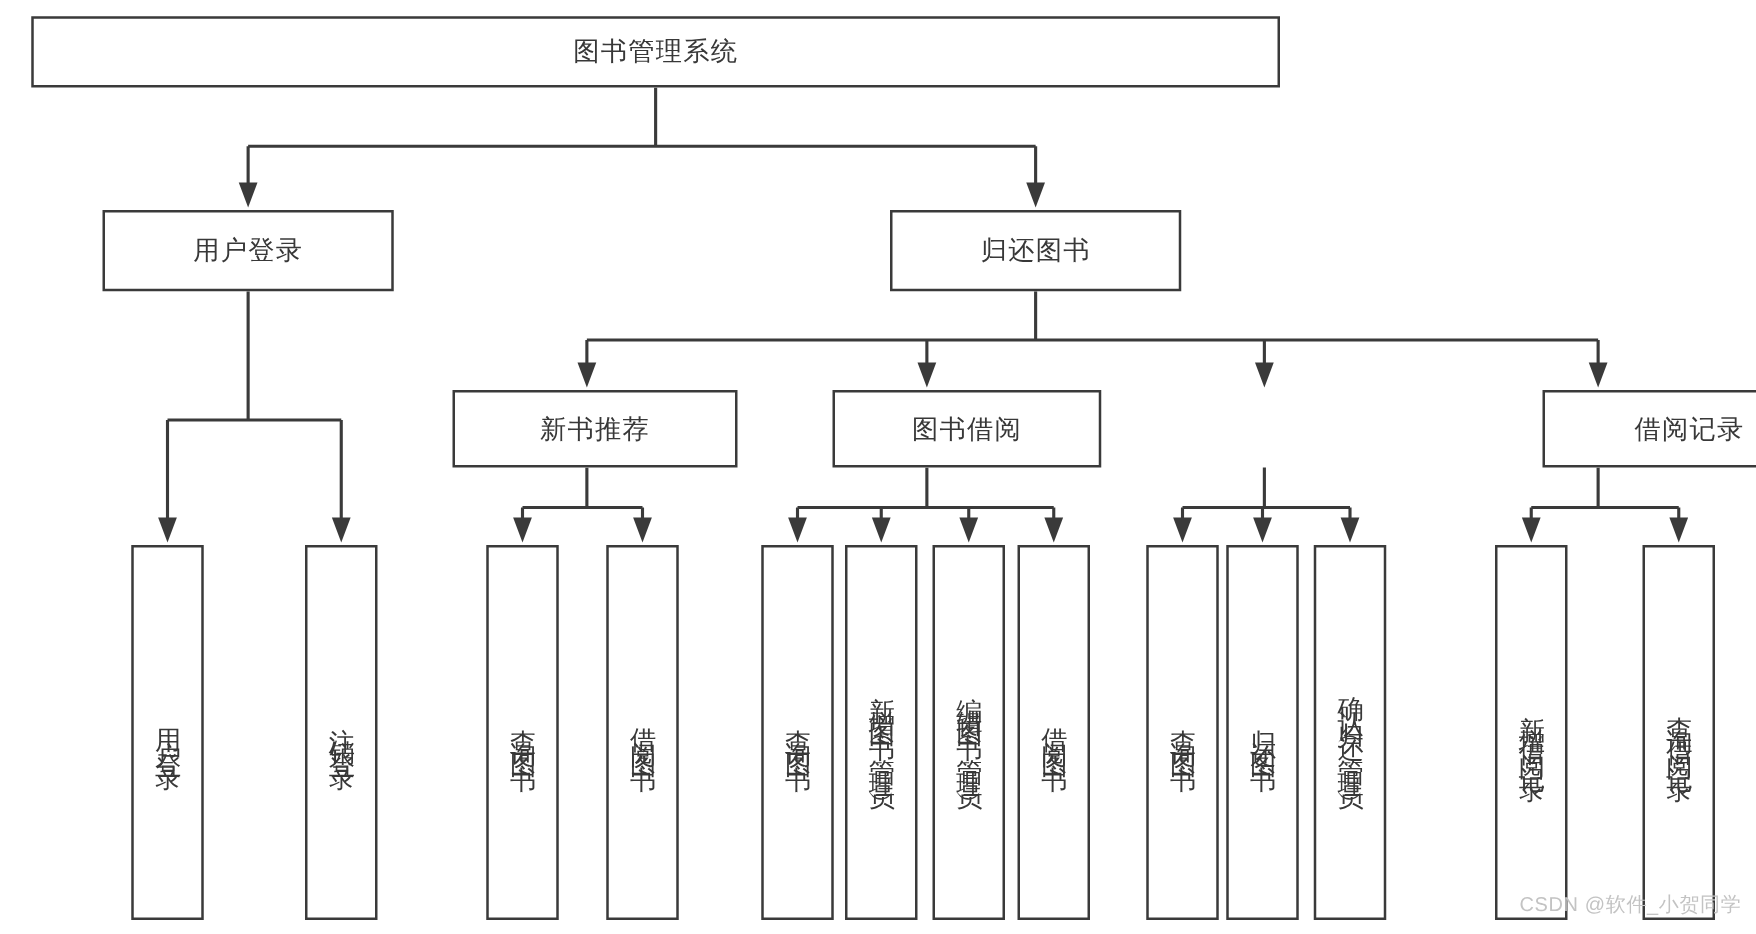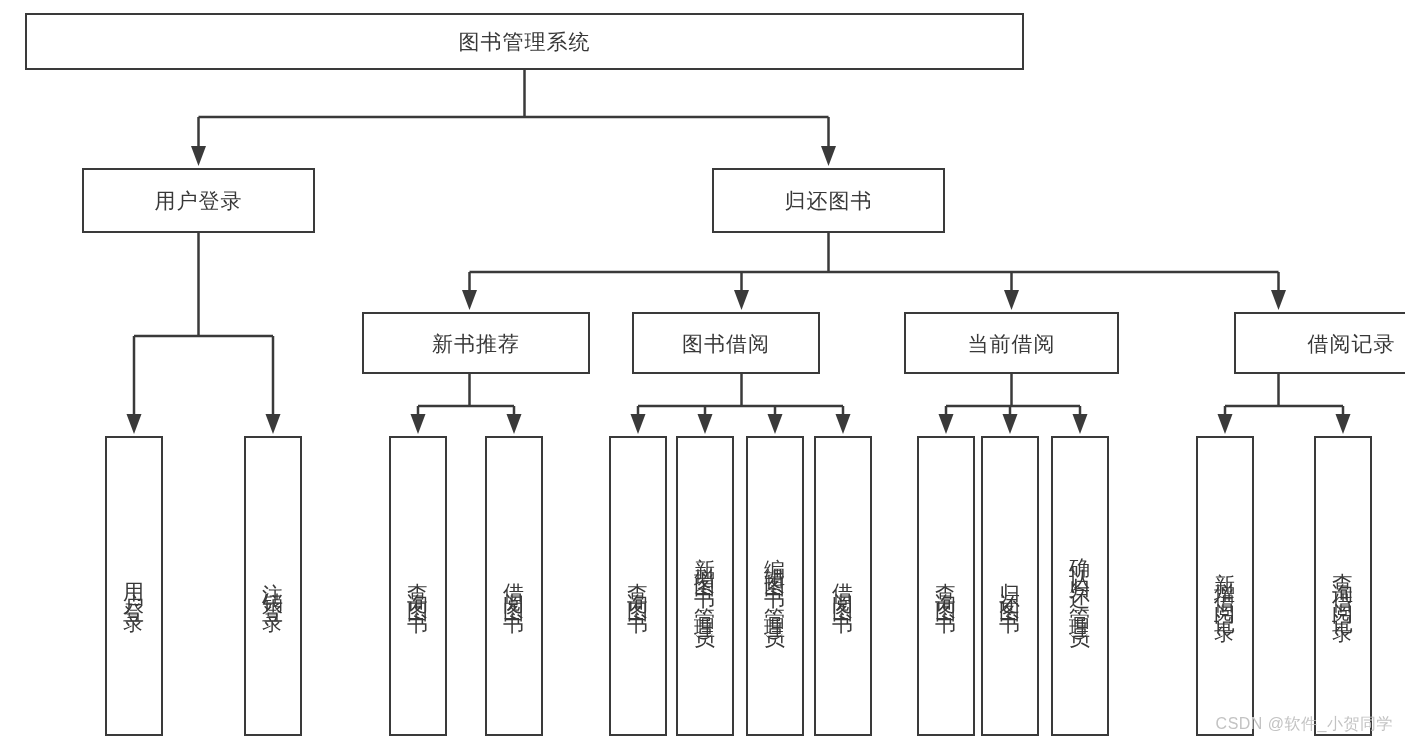--- a/index.html
+++ b/index.html
@@ -147,22 +147,21 @@
       <polygon points="1335.5,414 1350.5,414 1343,434"></polygon>
     </g>
   </svg>
 
   <div class="box h-label" style="left:25px;top:13px;width:999px;height:57px">图书管理系统</div>
 
   <div class="box h-label" style="left:82px;top:168px;width:233px;height:65px">用户登录</div>
   <div class="box h-label" style="left:712px;top:168px;width:233px;height:65px">归还图书</div>
 
   <div class="box h-label" style="left:362px;top:312px;width:228px;height:62px">新书推荐</div>
-  <div class="box h-label" style="left:632px;top:312px;width:188px;height:62px">图书借阅</div>
-  <div class="box h-label" style="left:904px;top:312px;width:215px;height:62px">当前借阅</div>
+  <div class="box h-label" style="left:666px;top:312px;width:215px;height:62px">图书借阅</div>
   <div class="box h-label" style="left:1234px;top:312px;width:235px;height:62px">借阅记录</div>
 
   <div class="box v-label" style="left:105px;top:436px;width:58px;height:300px">用户登录</div>
   <div class="box v-label" style="left:244px;top:436px;width:58px;height:300px">注销登录</div>
 
   <div class="box v-label" style="left:389px;top:436px;width:58px;height:300px">查询图书</div>
   <div class="box v-label" style="left:485px;top:436px;width:58px;height:300px">借阅图书</div>
 
   <div class="box v-label" style="left:609px;top:436px;width:58px;height:300px">查询图书</div>
   <div class="box v-label" style="left:676px;top:436px;width:58px;height:300px">新增图书（管理员）</div>

